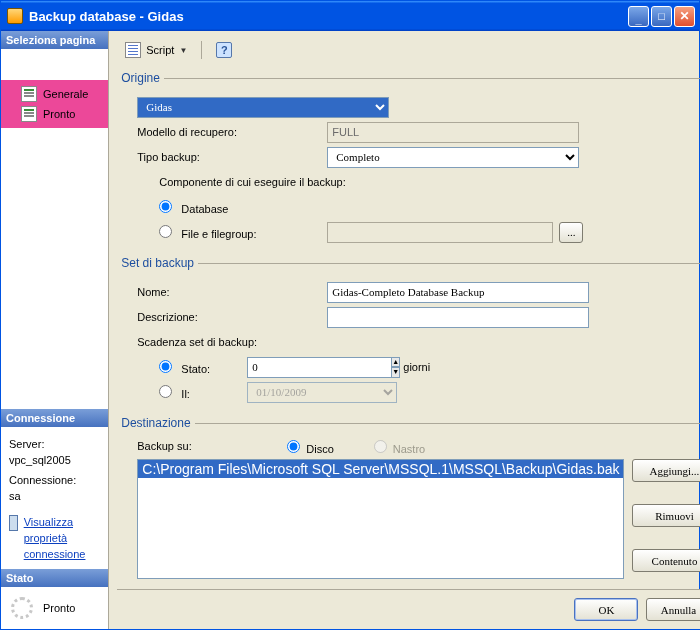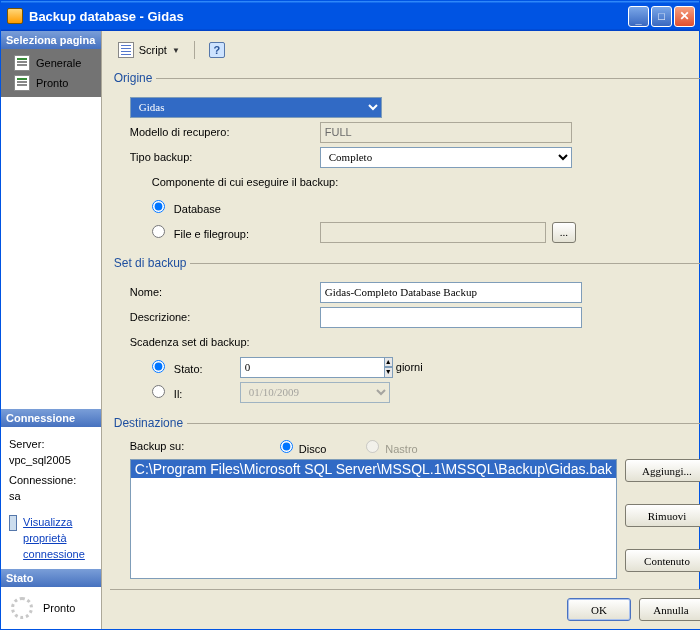--- a/index.html
+++ b/index.html
@@ -10,21 +10,21 @@
 .titlebar .title { flex: 1; }
 .titlebar .win-btns { display: flex; gap: 2px; }
 .win-btn { width: 21px; height: 21px; border: 1px solid #fff; border-radius: 3px; display: flex; align-items: center; justify-content: center; font-family: Arial; font-weight: bold; font-size: 11px; }
 .win-min, .win-max { background: linear-gradient(to bottom, #7ba7e8, #3868c0); color: #fff; }
 .win-close { background: linear-gradient(to bottom, #f5a080, #e04f2e); color: #fff; font-size: 12px; }
 .win-min span { position: relative; top: 3px; }
 .body { flex: 1; display: flex; min-height: 0; }
 .sidebar { width: 176px; background: #fff; border-right: 1px solid #aca899; display: flex; flex-direction: column; }
 .side-section { }
 .side-hdr { background: linear-gradient(to bottom, #7a9ed8, #4671bf); color: #fff; font-weight: bold; padding: 3px 5px; font-size: 11px; }
-.side-body { background: #737373; padding: 4px 11px; }
+.side-body { background: #ec4899; padding: 4px 18px; margin-top: 31px; }
 .nav-item { display: flex; align-items: center; gap: 6px; padding: 2px 2px; cursor: pointer; }
 .nav-item .page-icon { width: 16px; height: 16px; border: 1px solid #888; background: #fff; position: relative; }
 .nav-item .page-icon::after { content: ""; position: absolute; left: 2px; top: 2px; right: 2px; height: 2px; background: #3a8c3a; box-shadow: 0 3px 0 #888, 0 6px 0 #888; }
 .nav-item.selected span { font-weight: normal; }
 .side-flex { flex: 1; }
 .conn-body { font-size: 11px; padding: 6px 8px; line-height: 1.45; }
 .conn-body .label { color: #000; margin-top: 4px; }
 .conn-body .value { color: #000; }
 .conn-link { color: #0b3fbf; text-decoration: underline; display: flex; align-items: flex-start; gap: 6px; margin-top: 10px; cursor: pointer; }
 .conn-link .net-icon { width: 16px; height: 16px; background: #cde; border: 1px solid #5577aa; }

